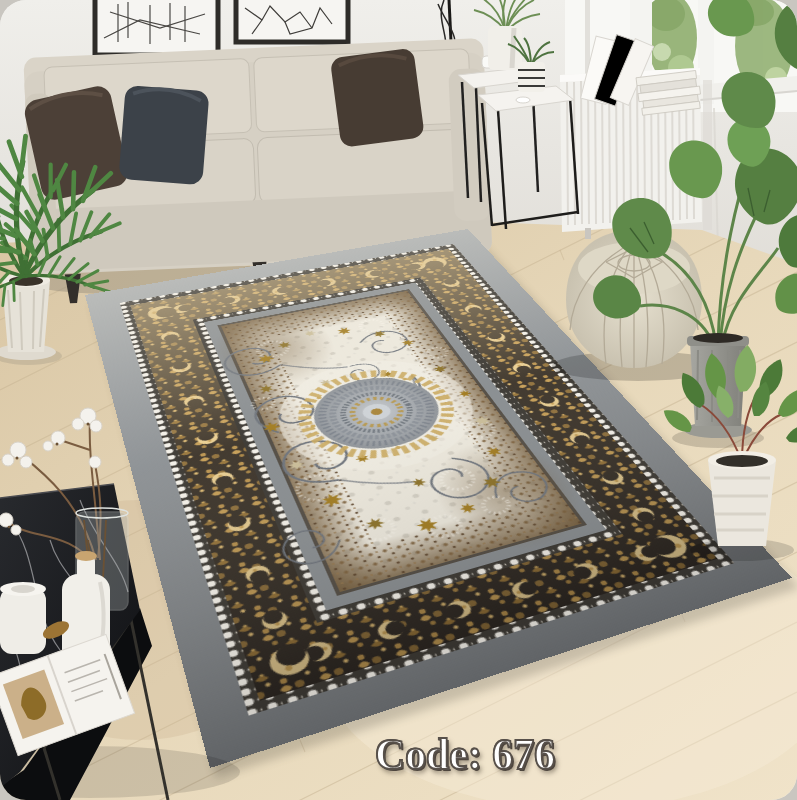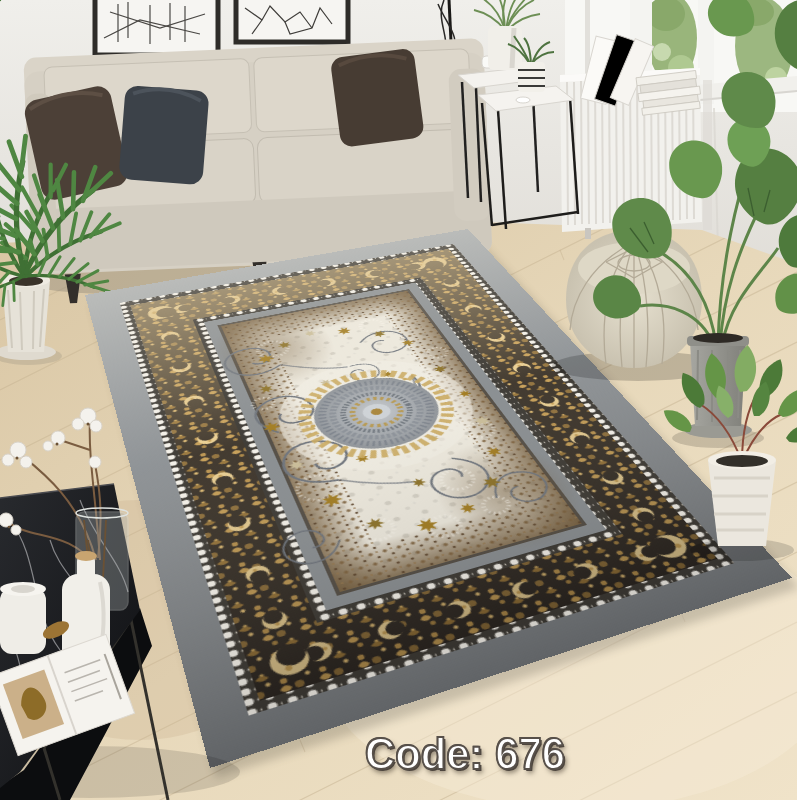--- a/index.html
+++ b/index.html
@@ -1,16 +1,16 @@
 <!DOCTYPE html>
 <html><head>
 <meta charset="utf-8">
 <style>
   html,body{margin:0;padding:0;background:#c9c6c0;}
-  .stage{position:relative;width:797px;height:800px;overflow:hidden;background:#ebeae6;font-family:Liberation Sans, sans-serif;}
+  .stage{position:relative;width:797px;height:800px;overflow:hidden;background:#ebeae6;font-family:Liberation Serif, serif;border-radius:26px;}
   .stage svg{position:absolute;left:0;top:0;}
   .rug3d{position:absolute;left:0;top:0;width:420px;height:630px;transform-origin:0 0;
     transform:matrix3d(1.056548,-0.086357,0,0.000309071,0.060349,0.245873,0,-0.000657444,0,0,1,0,85,295,0,1);}
   .rug3d svg{position:static;display:block;}
   .caption{position:absolute;left:465px;top:728px;transform:translateX(-50%) scaleX(.93);
     font-size:45px;font-weight:bold;letter-spacing:0;color:#ffffff;white-space:nowrap;
     -webkit-text-stroke:2px #57504a;
     text-shadow:2px 2px 0 #4e463e,-1px -1px 0 #5a524a,3px 4px 5px rgba(50,40,30,.55);}
   .sw{stroke:#6b717a;stroke-width:2;fill:none;}
   .lace{fill:none;stroke:#faf7ef;stroke-width:3.5;stroke-dasharray:1.5 2.5;opacity:.5;}

